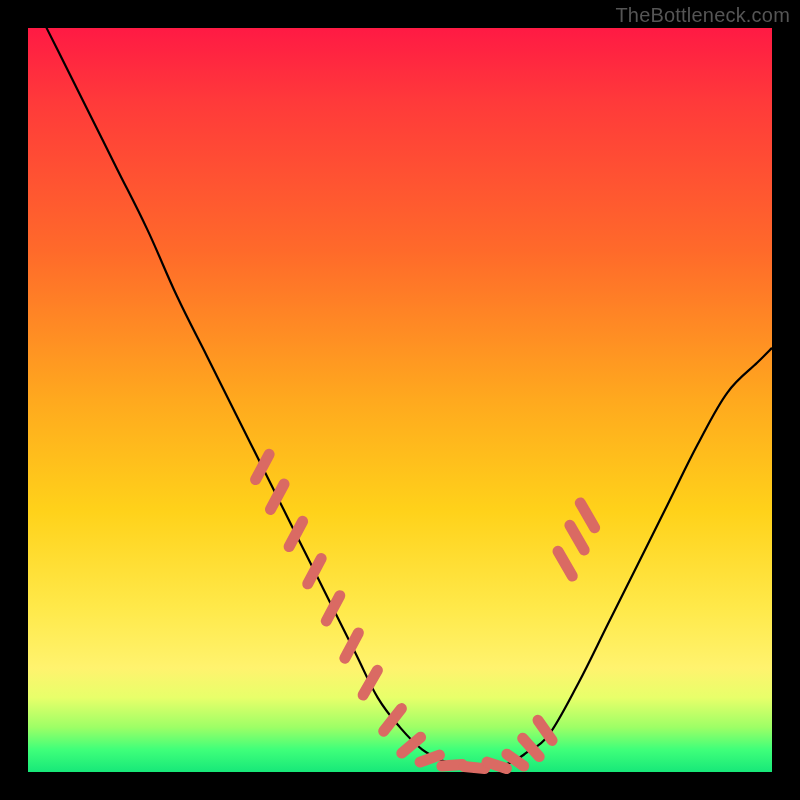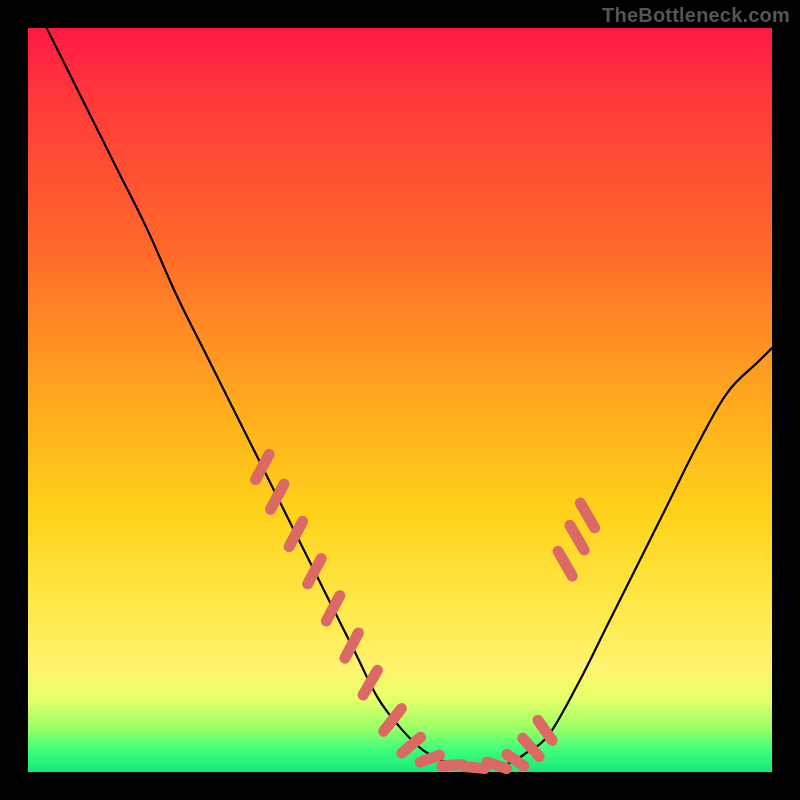--- a/index.html
+++ b/index.html
@@ -40,21 +40,21 @@
       #3fff7a 97%,
       #17e879 100%
     );
   }
   .watermark {
     position: absolute;
     top: 4px;
     right: 10px;
     color: #555;
     font-size: 20px;
-    font-weight: 700;
+    font-weight: 400;
     letter-spacing: 0.2px;
     user-select: none;
   }
   svg.curve {
     position: absolute;
     left: 0;
     top: 0;
     width: 744px;
     height: 744px;
     overflow: visible;

